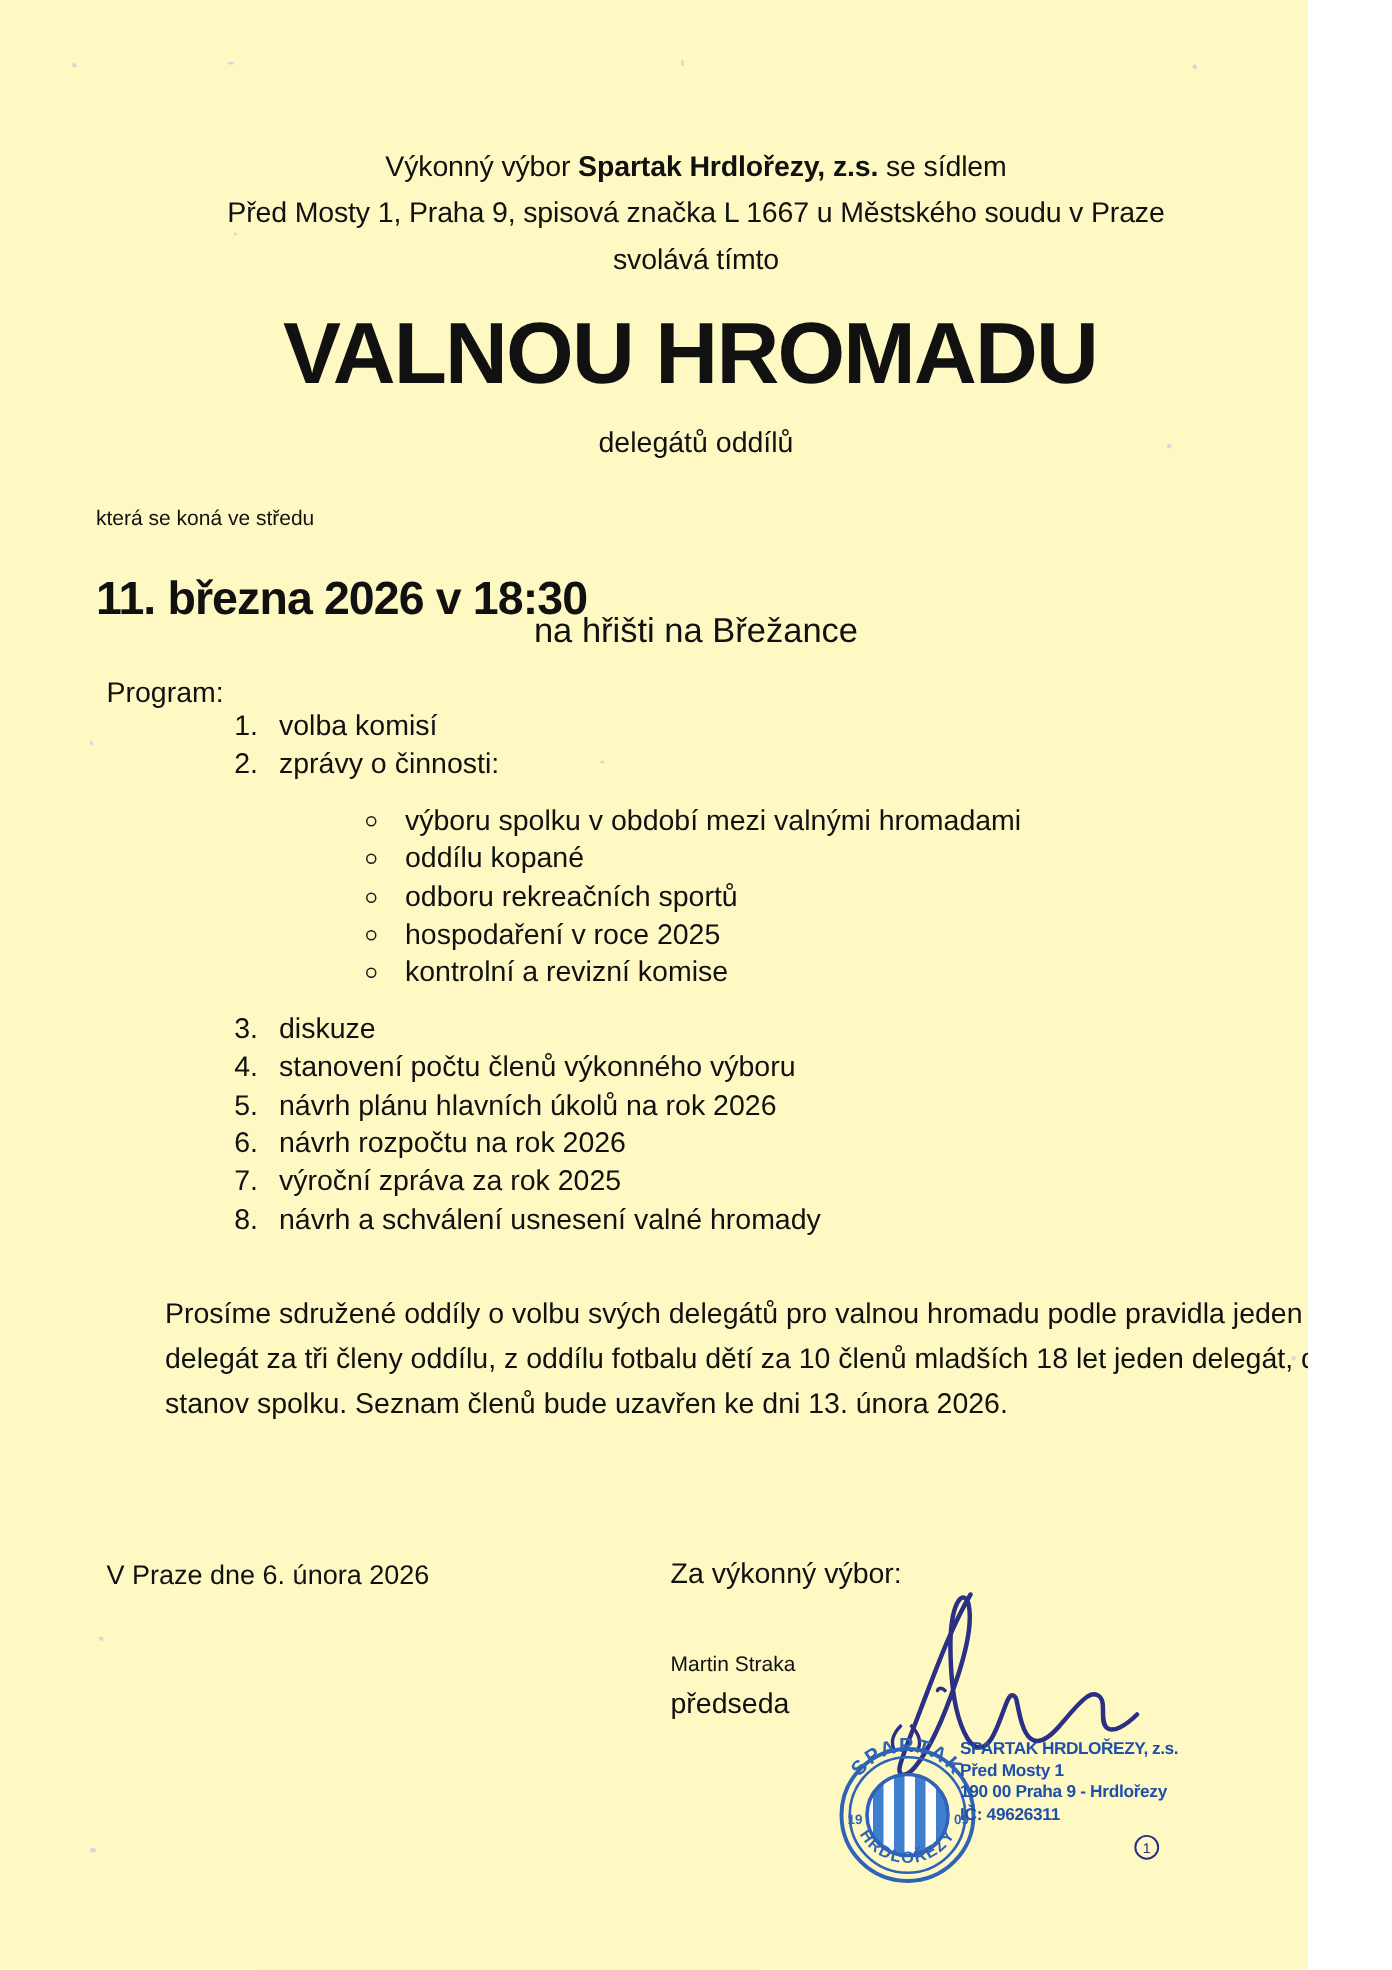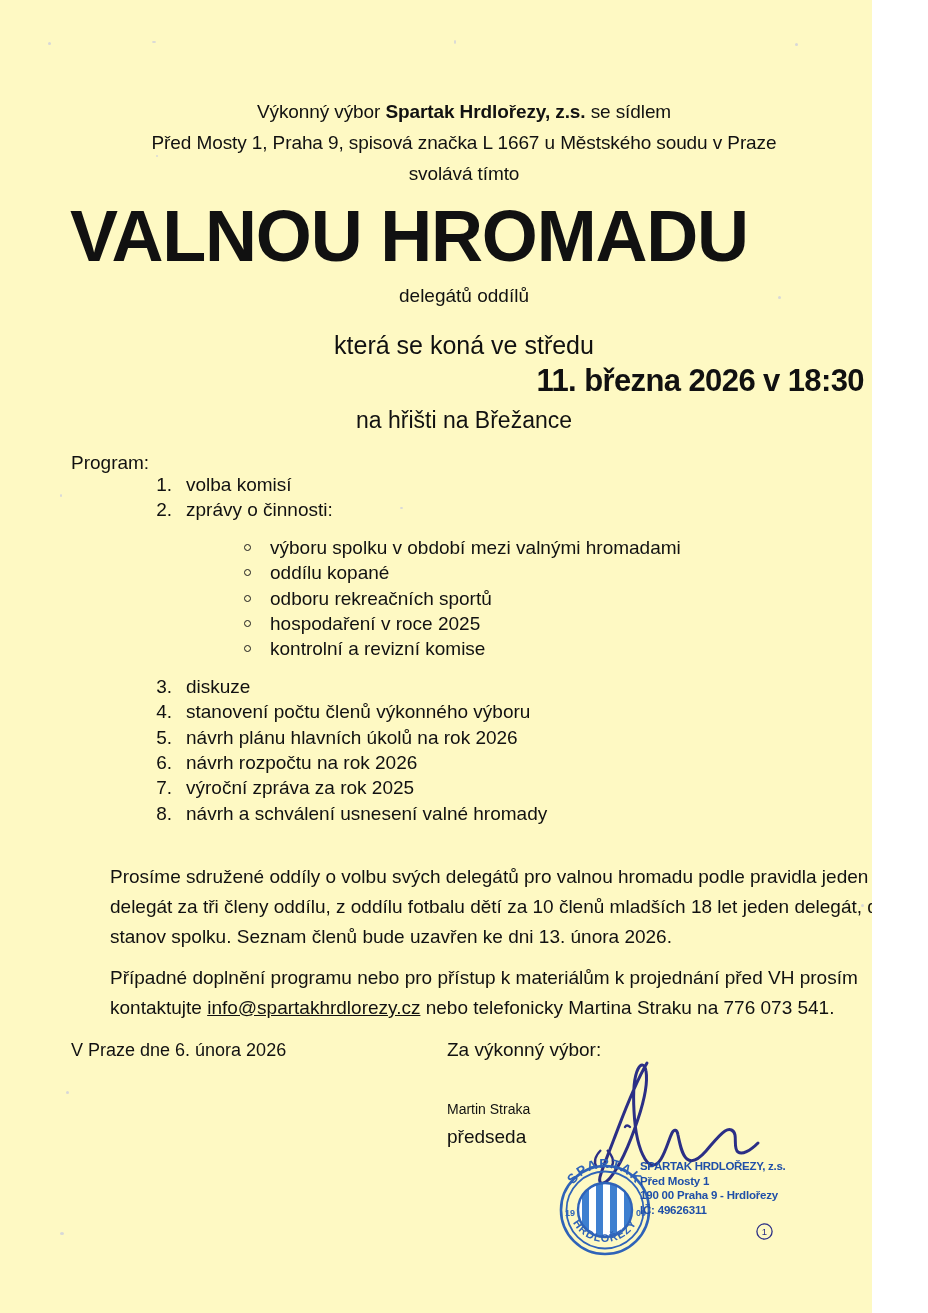--- a/index.html
+++ b/index.html
@@ -44,55 +44,55 @@
     text-align: center;
     font-size: 19px;
     line-height: 31px;
     letter-spacing: -0.1px;
   }
   .hdr b { font-weight: 700; }
 
   
   .title {
     position: absolute;
-    left: 70px;
+    left: 60px;
     top: 205px;
     width: 800px;
-    text-align: left;
-    font-size: 72px;
+    text-align: center;
+    font-size: 58px;
     font-weight: 700;
     letter-spacing: -1.2px;
     line-height: 62px;
   }
   .subtitle {
     position: absolute;
     left: 64px;
     top: 283px;
     width: 800px;
     text-align: center;
     font-size: 19px;
     line-height: 26px;
   }
 
   
   .when-lead {
     position: absolute;
     left: 64px;
     top: 332px;
     width: 800px;
-    text-align: center;
-    font-size: 25px;
+    text-align: left;
+    font-size: 14px;
     line-height: 26px;
   }
   .when-date {
     position: absolute;
     left: 64px;
-    top: 362px;
-    width: 800px;
-    text-align: right;
+    top: 380px;
+    width: 800px;
+    text-align: left;
     font-size: 31px;
     font-weight: 700;
     letter-spacing: -0.6px;
     line-height: 38px;
   }
   .when-place {
     position: absolute;
     left: 64px;
     top: 407px;
     width: 800px;
@@ -287,21 +287,20 @@
         <li><span class="num">3.</span><span>diskuze</span></li>
         <li><span class="num">4.</span><span>stanovení počtu členů výkonného výboru</span></li>
         <li><span class="num">5.</span><span>návrh plánu hlavních úkolů na rok 2026</span></li>
         <li><span class="num">6.</span><span>návrh rozpočtu na rok 2026</span></li>
         <li><span class="num">7.</span><span>výroční zpráva za rok 2025</span></li>
         <li><span class="num">8.</span><span>návrh a schválení usnesení valné hromady</span></li>
       </ol>
 
     <p class="para" id="para-delegates">Prosíme sdružené oddíly o volbu svých delegátů pro valnou hromadu podle pravidla jeden delegát za tři členy oddílu, z oddílu fotbalu dětí  za 10 členů mladších 18 let jeden delegát, dle stanov spolku. Seznam členů bude uzavřen ke dni 13. února 2026.</p>
 
-    <p class="para" id="para-contact"><span>Případné doplnění programu nebo pro přístup k materiálům k projednání před VH prosím kontaktujte </span><span class="email-link">info@spartakhrdlorezy.cz</span><span> nebo telefonicky Martina Straku na 776 073 541.</span></p>
 
     <div class="place-date">V Praze dne 6. února 2026</div>
     <div class="sig-for">Za výkonný výbor:</div>
     <div class="sig-name">Martin Straka</div>
     <div class="sig-role">předseda</div>
 
     <svg class="signature" viewBox="0 0 190 135">
       <g fill="none" stroke="#2b2f86" stroke-linecap="round" stroke-linejoin="round">
         <path d="M61 8 C48 30, 38 58, 28 84 C22 100, 16 114, 14 122 C12 130, 18 130, 24 123 C34 111, 44 88, 52 64 C58 46, 62 28, 60 16 C59 9, 55 8, 52 14 C48 22, 47 38, 48 56 C49 76, 53 94, 59 104 C64 112, 70 112, 75 104 C80 96, 83 84, 86 78 C88 74, 91 74, 92 80 C94 90, 96 100, 101 104 C106 108, 113 104, 120 96 C127 88, 133 80, 139 76 C144 73, 148 75, 149 80 C150 86, 148 94, 152 97 C156 100, 164 96, 172 88" stroke-width="3"></path>
         <path d="M44 72 C42 70, 40 70, 39 72" stroke-width="2.4"></path>

